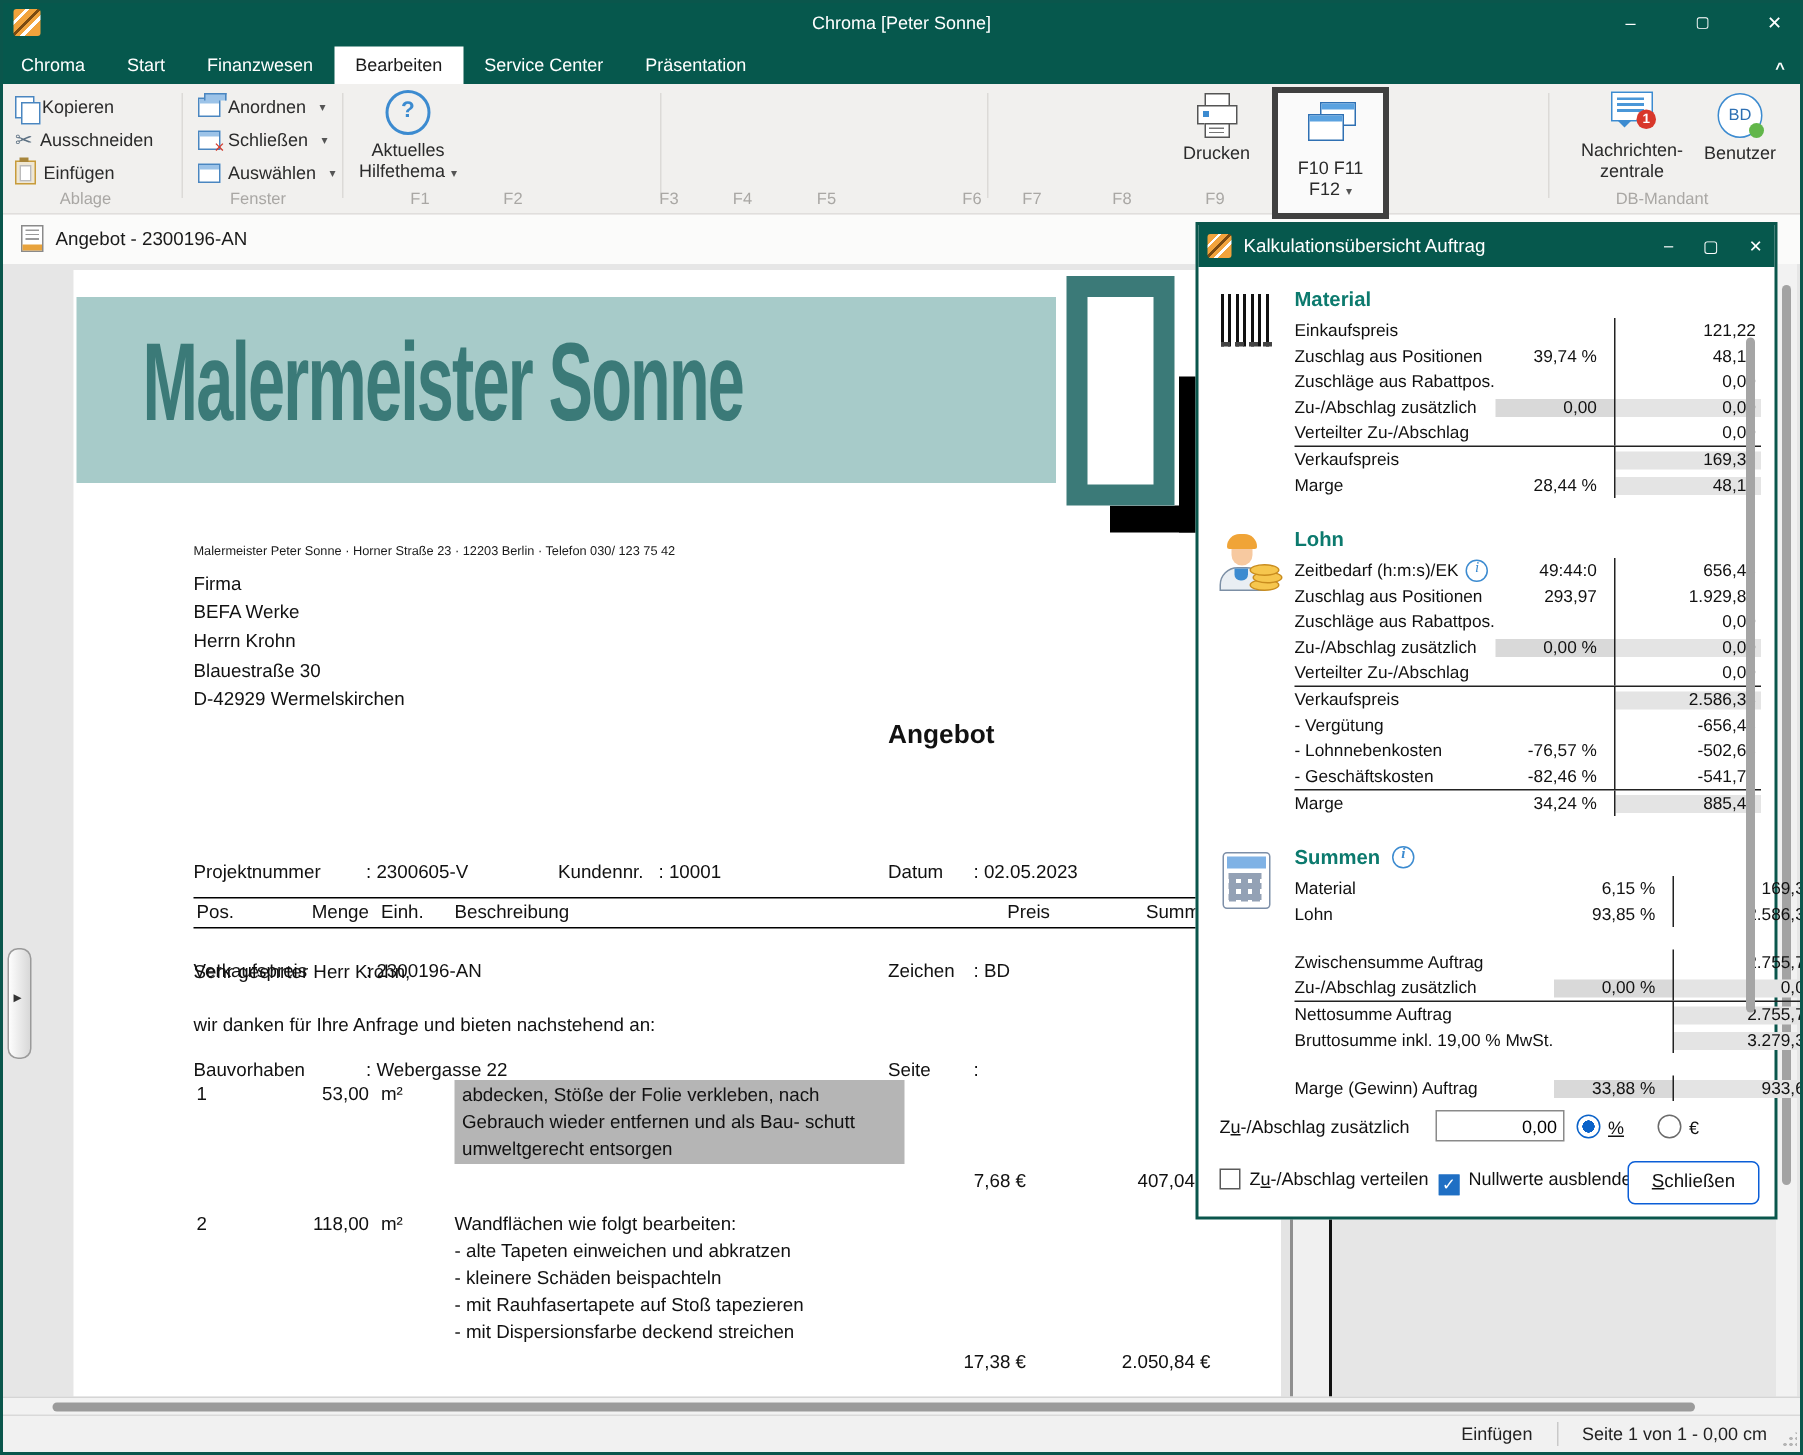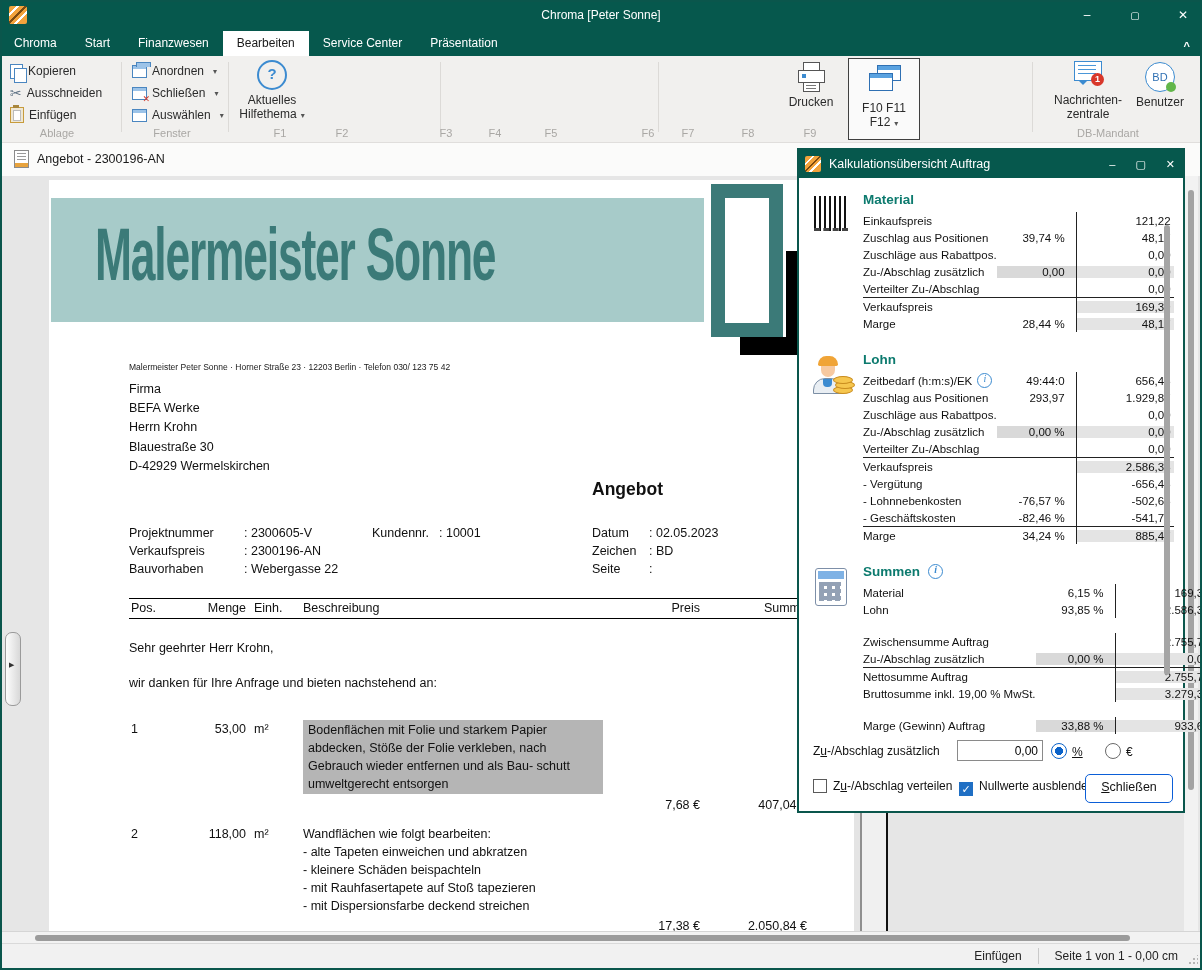--- a/index.html
+++ b/index.html
@@ -48,21 +48,21 @@
   .printer .pp-body{position:absolute;left:2px;top:8px;width:25px;height:11px;border:1.5px solid #555;background:#fff;}
   .printer .pp-dot{position:absolute;left:6px;top:12px;width:4px;height:4px;background:#3c8bd0;}
   .printer .pp-out{position:absolute;left:7px;top:20px;width:15px;height:8px;border:1.5px solid #555;background:#fff;}
   .printer .pp-lines{position:absolute;left:10px;top:23px;width:10px;height:4px;
       background:repeating-linear-gradient(#777 0 1px,transparent 1px 3px);}
   .winstack{position:relative;width:34px;height:32px;display:inline-block;}
   .winstack .w1{position:absolute;left:10px;top:0;width:22px;height:14px;border:1.5px solid #2f70b3;background:#fff;}
   .winstack .w1::before{content:"";position:absolute;left:0;top:0;right:0;height:4px;background:#5aa2e0;}
   .winstack .w2{position:absolute;left:2px;top:8px;width:22px;height:16px;border:1.5px solid #2f70b3;background:#fff;}
   .winstack .w2::before{content:"";position:absolute;left:0;top:0;right:0;height:4px;background:#5aa2e0;}
-  .fbox{position:absolute;left:848px;top:2px;width:70px;height:80px;border:1px solid #404040;background:#fafafa;text-align:center;}
+  .fbox{position:absolute;left:848px;top:2px;width:70px;height:80px;border:4px solid #404040;background:#fafafa;text-align:center;}
   .msgicon{position:relative;width:32px;height:30px;display:inline-block;}
   .msgicon .bubble{position:absolute;left:2px;top:1px;width:26px;height:18px;border:1.5px solid #3c8bd0;background:#fff;}
   .msgicon .bubble::before{content:"";position:absolute;left:3px;top:3px;width:18px;height:10px;
       background:repeating-linear-gradient(#4a97d8 0 1.5px,transparent 1.5px 4px);}
   .msgicon .tail{position:absolute;left:6px;top:20px;width:0;height:0;border:5px solid transparent;border-top-color:#3c8bd0;}
   .msgicon .badge{position:absolute;right:0;bottom:4px;width:13px;height:13px;border-radius:50%;background:#d8372a;color:#fff;
       font-size:9px;font-weight:bold;line-height:13px;text-align:center;}
   .usericon{position:relative;width:30px;height:30px;display:inline-block;}
   .usericon .circ{position:absolute;inset:0;border:1.5px solid #3c8bd0;border-radius:50%;color:#2f70b3;
       font-size:11px;line-height:28px;text-align:center;background:#fff;}
@@ -82,38 +82,38 @@
   .banner{position:absolute;left:2px;top:18px;width:653px;height:124px;background:#a7cbc9;}
   .brand{position:absolute;left:46px;top:32px;font-size:74px;font-weight:bold;color:#3b7a78;
       letter-spacing:-2px;transform:scaleX(.60);transform-origin:0 0;white-space:nowrap;}
   .logo-teal{position:absolute;left:662px;top:4px;width:72px;height:153px;border:14px solid #3b7a78;background:#fff;box-sizing:border-box;}
   .logo-bv{position:absolute;left:737px;top:71px;width:28px;height:104px;background:#000;}
   .logo-bh{position:absolute;left:691px;top:157px;width:74px;height:18px;background:#000;}
   .sender{position:absolute;left:80px;top:182px;font-size:8.5px;color:#1a1a1a;}
   .addr{position:absolute;left:80px;top:200px;font-size:12.5px;line-height:19.2px;color:#111;}
   .angebot-h{position:absolute;left:543px;top:299px;font-size:17.5px;font-weight:bold;color:#111;}
   .meta{position:absolute;left:80px;top:346px;font-size:12.5px;color:#111;width:680px;}
-  .meta .mrow{position:relative;height:18px;}
+  .meta .mrow{position:relative;height:18px;margin-top:48px;}
   .meta span{position:absolute;white-space:nowrap;}
   .m1{left:0;} .m2{left:115px;} .m3{left:243px;} .m4{left:310px;} .m5{left:463px;} .m6{left:520px;}
   .dtable-head{position:absolute;left:80px;top:418px;width:680px;height:19px;border-top:1px solid #000;border-bottom:1px solid #000;
       font-size:12.5px;color:#111;}
   .dtable-head span{position:absolute;top:2px;white-space:nowrap;}
   .th-pos{left:2px;} .th-menge{left:39px;width:78px;text-align:right;} .th-einh{left:125px;}
   .th-beschr{left:174px;} .th-preis{left:491px;width:80px;text-align:right;} .th-summe{left:571px;width:107px;text-align:right;}
   .greet{position:absolute;left:80px;top:461px;font-size:12.5px;color:#111;}
   .intro{position:absolute;left:80px;top:496px;font-size:12.5px;color:#111;}
   .positions{position:absolute;left:80px;top:540px;width:680px;font-size:12.5px;color:#111;}
   .prow{position:relative;margin-bottom:13px;}
   .p-pos{position:absolute;left:2px;top:2px;}
   .p-qty{position:absolute;left:39px;width:78px;text-align:right;top:2px;}
   .p-unit{position:absolute;left:125px;top:2px;}
   .p-desc{margin-left:174px;width:296px;line-height:18px;min-height:18px;}
   .p-desc.hl{background:#b5b5b5;padding:1px 5px;width:290px;}
-  .p-prices{display:flex;justify-content:flex-end;margin-top:4px;padding-right:2px;}
+  .p-prices{display:flex;justify-content:flex-end;margin-top:4px;padding-right:2px;gap:16px;}
   .p-price{width:100px;text-align:right;}
   .p-total{width:107px;text-align:right;}
 
   .strip-a{position:absolute;left:838px;top:0;bottom:12px;width:20px;background:#e4e4e4;}
   .strip-l1{position:absolute;left:858px;top:0;bottom:12px;width:2px;background:#8f8f8f;}
   .strip-b{position:absolute;left:860px;top:0;bottom:12px;width:24px;background:#f0f0f0;}
   .strip-l2{position:absolute;left:884px;top:0;bottom:12px;width:2px;background:#111;}
 
   .vscroll{position:absolute;right:2px;top:0;bottom:12px;width:14px;background:#f2f2f2;}
   .vthumb{position:absolute;left:4px;width:6px;border-radius:3px;background:#a3a3a3;}
@@ -350,21 +350,20 @@
         <span class="th-summe">Summe</span>
       </div>
       <div class="greet">Sehr geehrter Herr Krohn,</div>
       <div class="intro">wir danken für Ihre Anfrage und bieten nachstehend an:</div>
       <div class="positions">
           <div class="prow">
             <span class="p-pos">1</span>
             <span class="p-qty">53,00</span>
             <span class="p-unit">m²</span>
             <div class="p-desc hl">
-              <div>Bodenflächen mit Folie und starkem Papier</div>
               <div>abdecken, Stöße der Folie verkleben, nach</div>
               <div>Gebrauch wieder entfernen und als Bau- schutt</div>
               <div>umweltgerecht entsorgen</div>
             </div>
             <div class="p-prices">
               <span class="p-price">7,68 €</span>
               <span class="p-total">407,04 €</span>
             </div>
           </div>
           <div class="prow">

